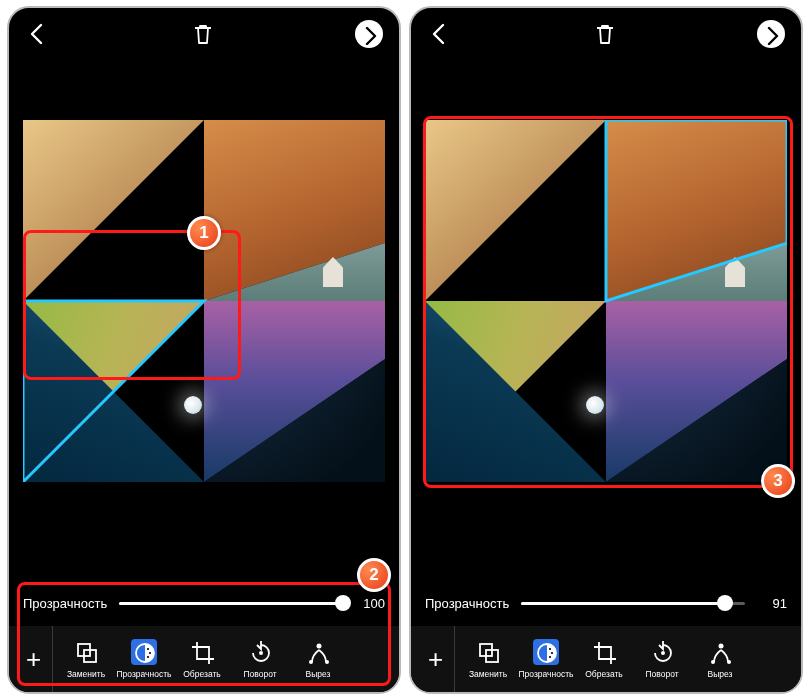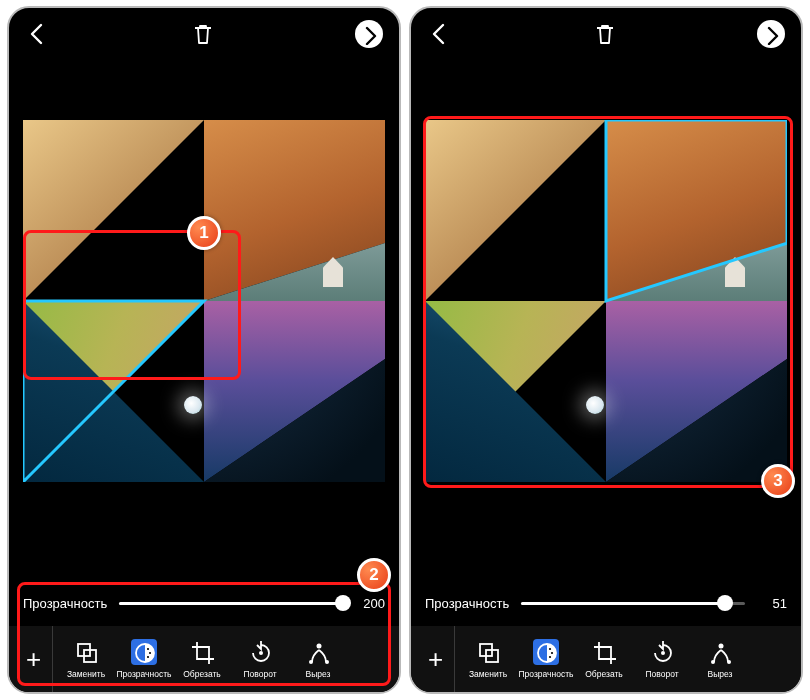--- a/index.html
+++ b/index.html
@@ -127,21 +127,21 @@
 
   <div class="redbox" style="left:14px;top:222px;width:218px;height:150px"></div>
   <div class="step-badge" style="left:178px;top:208px">1</div>
 
   <div class="sliderRow">
     <span>Прозрачность</span>
     <div class="track">
       <div class="trackFill" style="width:100%"></div>
       <div class="thumb" style="left:100%"></div>
     </div>
-    <span class="val">200</span>
+    <span class="val">100</span>
   </div>
 
   <div class="toolbar">
     <div class="plus">+</div>
     <div class="tools" id="toolsL">
         <div class="tool">
           <div class="ico">
             <svg width="24" height="24">
               <use href="#i-replace"></use>
             </svg>
@@ -237,21 +237,21 @@
 
   <div class="redbox" style="left:12px;top:108px;width:370px;height:372px"></div>
   <div class="step-badge" style="right:6px;top:456px">3</div>
 
   <div class="sliderRow">
     <span>Прозрачность</span>
     <div class="track">
       <div class="trackFill" style="width:91%"></div>
       <div class="thumb" style="left:91%"></div>
     </div>
-    <span class="val">51</span>
+    <span class="val">91</span>
   </div>
 
   <div class="toolbar">
     <div class="plus">+</div>
     <div class="tools" id="toolsR">
         <div class="tool">
           <div class="ico">
             <svg width="24" height="24">
               <use href="#i-replace"></use>
             </svg>

